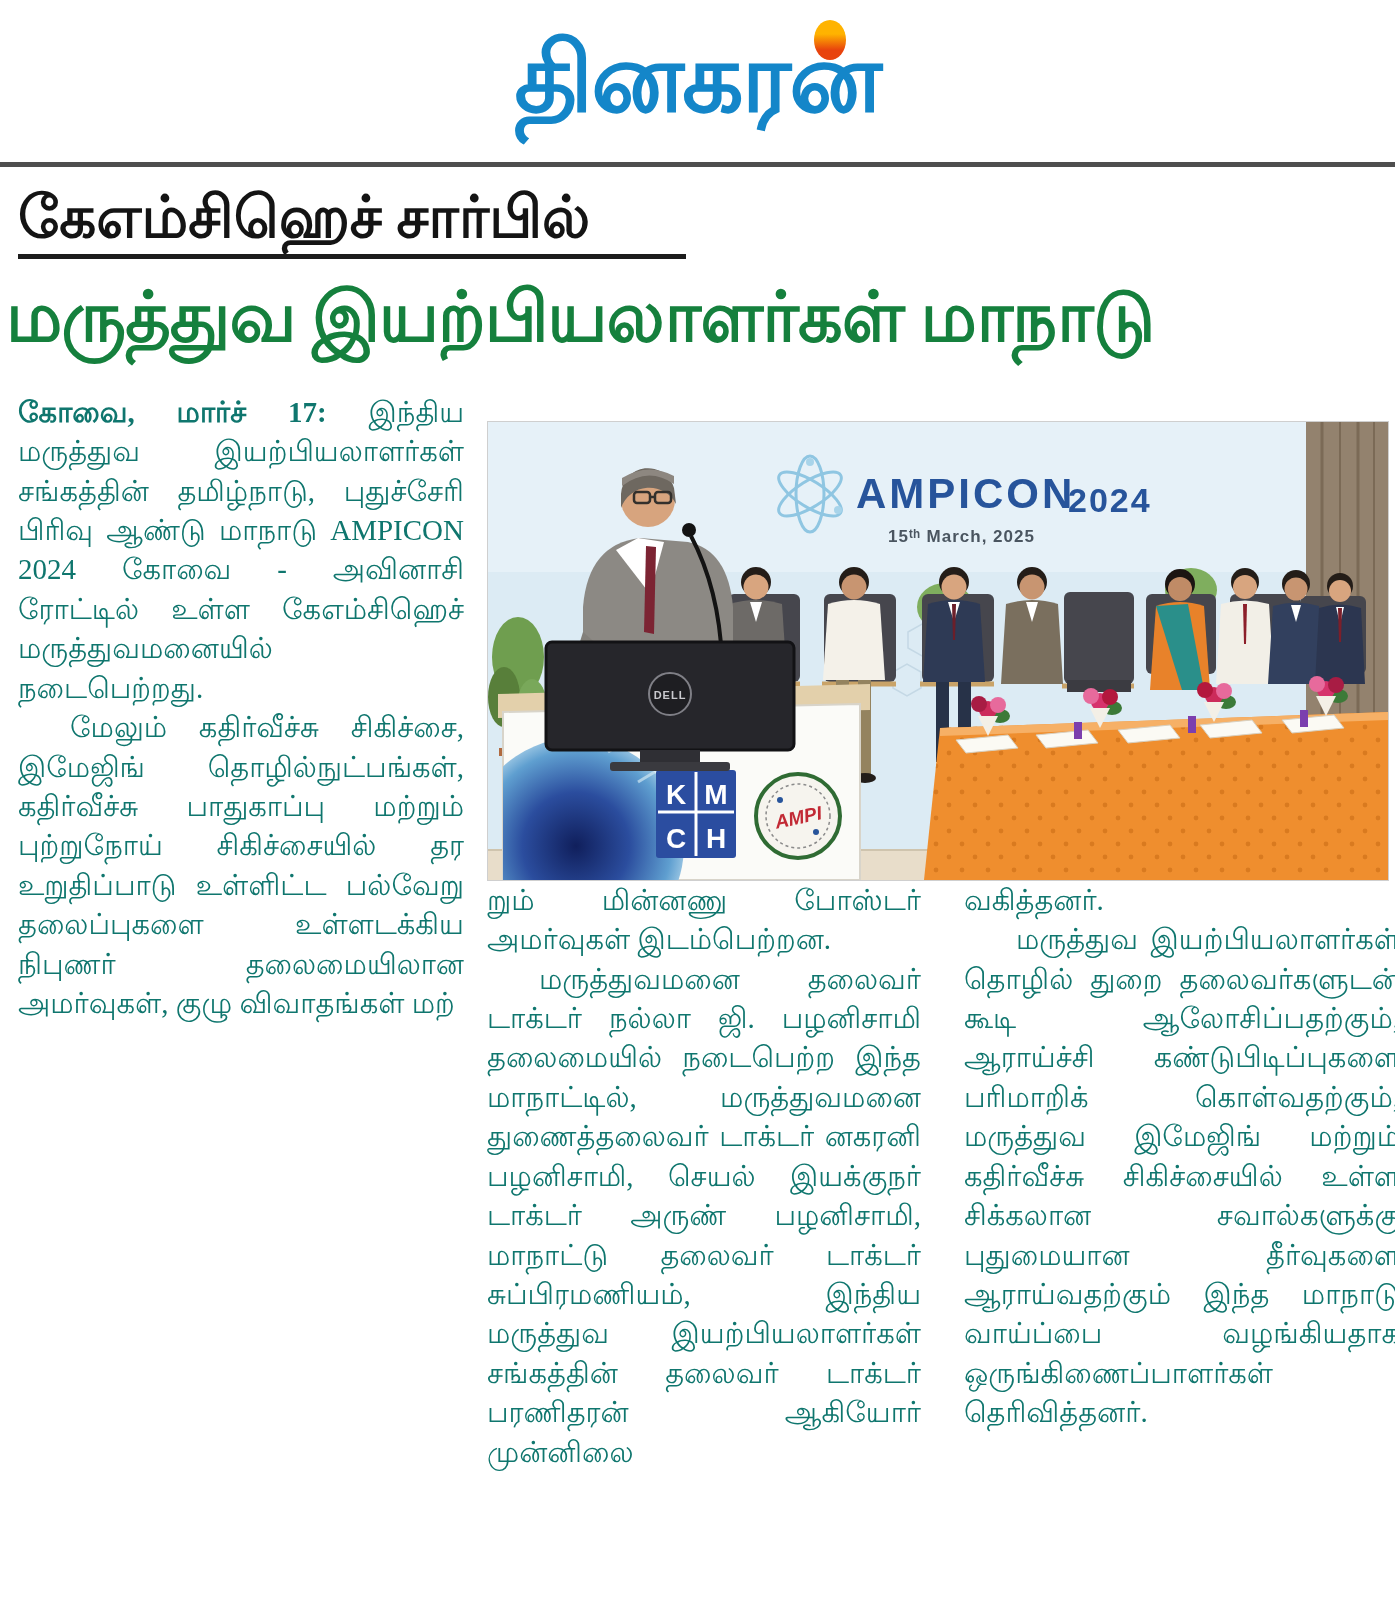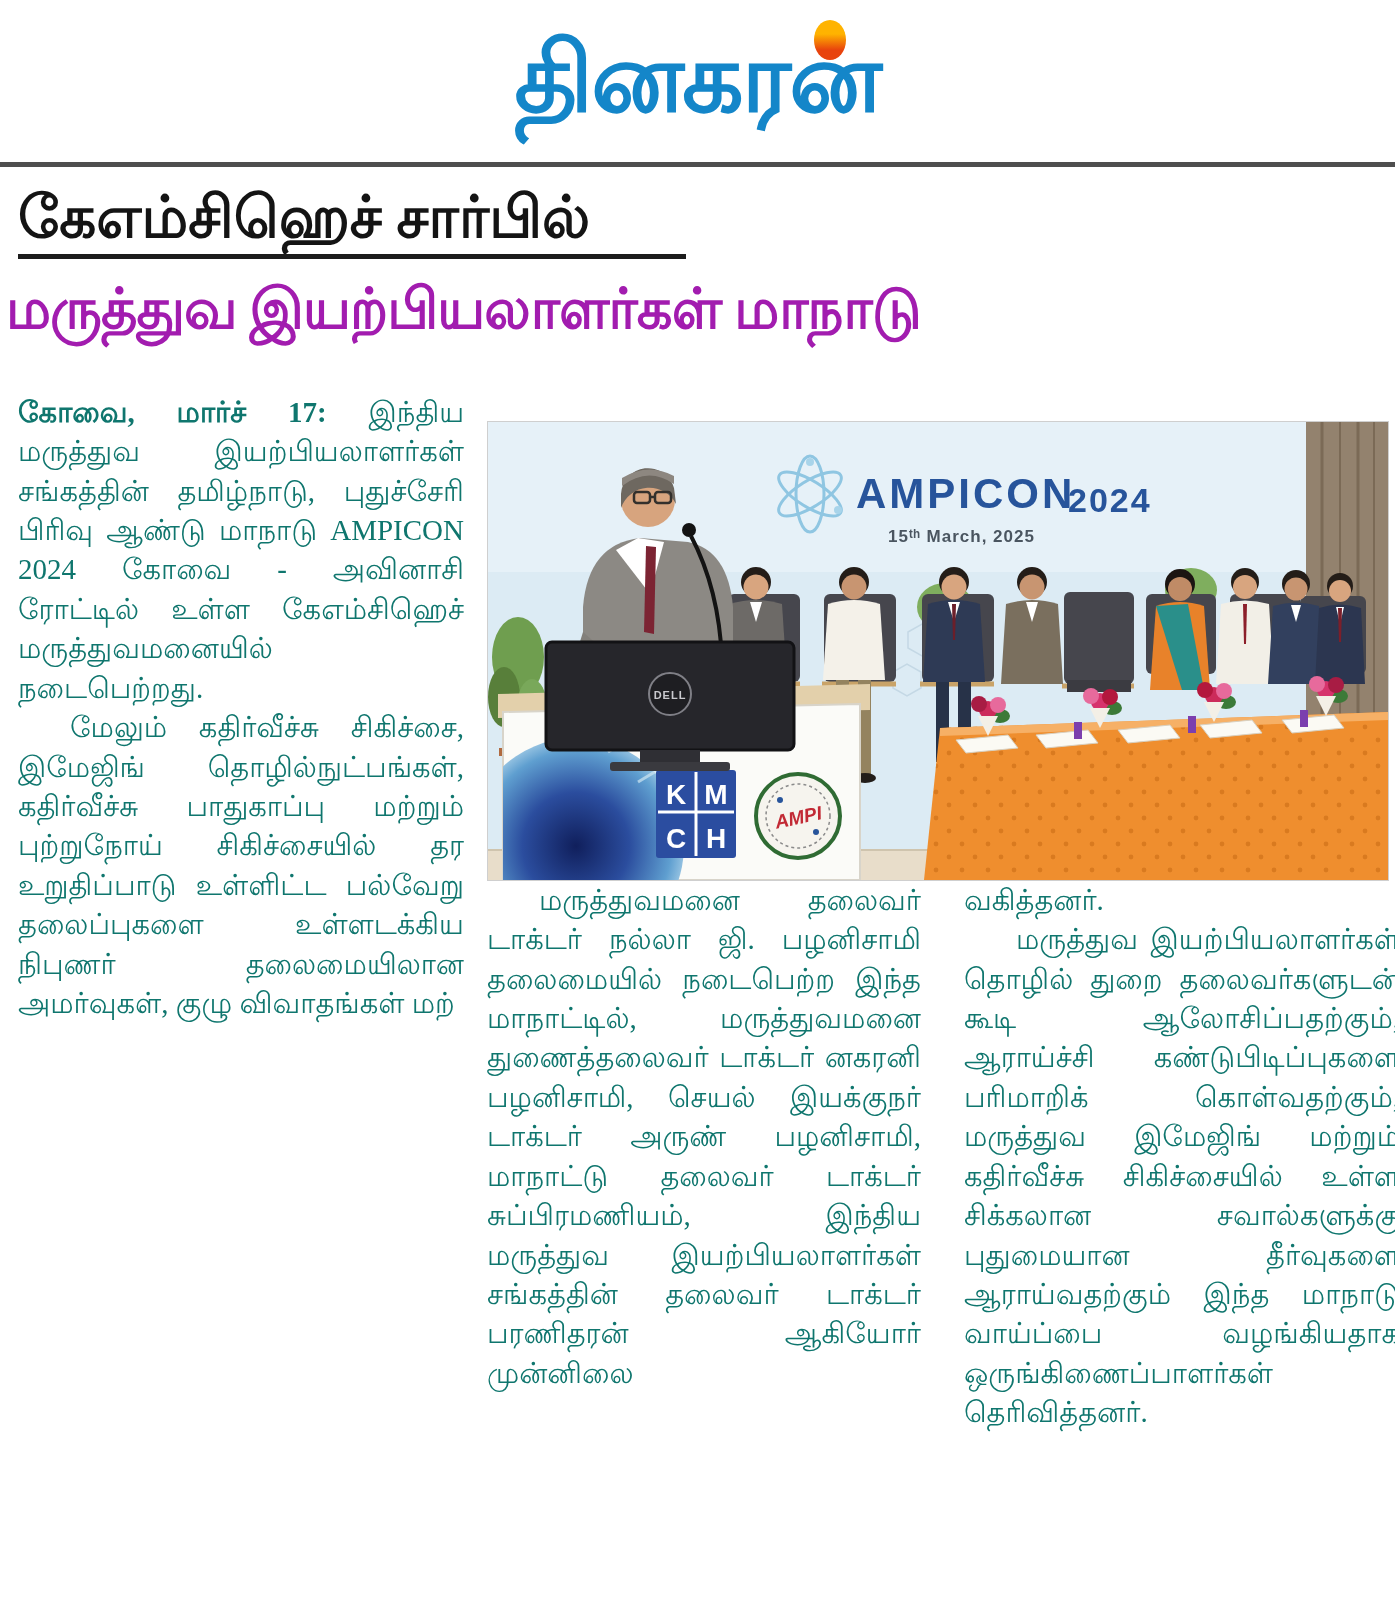--- a/index.html
+++ b/index.html
@@ -11,22 +11,22 @@
   .mast-title{font-size:96px;font-weight:bold;color:#1486c9;line-height:1.1;letter-spacing:-2px;}
   .mast-dot{position:absolute;top:-6px;right:34px;width:32px;height:40px;border-radius:50%;
             background:linear-gradient(#ffb300 35%, #e8430d 75%);}
   .rule{height:5px;background:#4e4e4e;width:100%;}
   
   .kicker-block{margin:20px 0 0 18px;}
   .kicker{margin:0;font-size:58px;font-weight:bold;line-height:1.08;color:#141414;
           display:inline-block;white-space:nowrap;overflow:hidden;
           border-bottom:5px solid #1c1c1c;min-width:668px;padding-bottom:4px;}
   
-  .headline{margin:16px 6px 0 6px;font-size:56px;font-weight:bold;line-height:1.1;
-            letter-spacing:-1px;color:#a21caf;white-space:nowrap;overflow:hidden;height:112px;}
+  .headline{margin:16px 6px 0 6px;font-size:70px;font-weight:bold;line-height:1.1;
+            letter-spacing:-1px;color:#15803d;white-space:nowrap;overflow:hidden;height:112px;}
   
   .article{position:relative;height:1196px;margin-top:2px;}
   .col{position:absolute;top:0;}
   .col1{left:18px;width:446px;}
   .col2{left:487px;width:434px;top:488px;}
   .col3{left:952px;width:436px;top:488px;margin-left:12px;}
   p.para{font-size:29px;line-height:1.36;text-align:justify;margin:0;color:#0f766e;}
   p.indent{text-indent:52px;}
   .dateline{font-weight:bold;}
   
@@ -295,20 +295,21 @@
           <rect x="58" y="220" width="248" height="108" rx="6" fill="#26262b" stroke="#121215" stroke-width="3"></rect>
           <circle cx="182" cy="272" r="21" fill="#1e1e22" stroke="#7f7f86" stroke-width="2"></circle>
           <text x="182" y="277" text-anchor="middle" font-family="Liberation Sans, sans-serif" font-size="11" font-weight="bold" fill="#c9c9ce" letter-spacing="1">DELL</text>
           <rect x="152" y="328" width="60" height="12" fill="#2f2f34"></rect>
           <rect x="122" y="340" width="120" height="9" rx="3" fill="#3a3a3f"></rect>
         </g>
       </svg>
     </figure>
 
     <div class="col col2">
+      <p class="para">றும் மின்னணு போஸ்டர் அமர்வுகள் இடம்பெற்றன.</p>
       <p class="para indent">மருத்துவமனை தலைவர் டாக்டர் நல்லா ஜி. பழனிசாமி தலைமையில் நடைபெற்ற இந்த மாநாட்டில், மருத்துவமனை துணைத்தலைவர் டாக்டர் னகரனி பழனிசாமி, செயல் இயக்குநர் டாக்டர் அருண் பழனிசாமி, மாநாட்டு தலைவர் டாக்டர் சுப்பிரமணியம், இந்திய மருத்துவ இயற்பியலாளர்கள் சங்கத்தின் தலைவர் டாக்டர் பரணிதரன் ஆகியோர் முன்னிலை</p>
     </div>
 
     <div class="col col3">
       <p class="para">வகித்தனர்.</p>
       <p class="para indent">மருத்துவ இயற்பியலாளர்கள் தொழில் துறை தலைவர்களுடன் கூடி ஆலோசிப்பதற்கும், ஆராய்ச்சி கண்டுபிடிப்புகளை பரிமாறிக் கொள்வதற்கும், மருத்துவ இமேஜிங் மற்றும் கதிர்வீச்சு சிகிச்சையில் உள்ள சிக்கலான சவால்களுக்கு புதுமையான தீர்வுகளை ஆராய்வதற்கும் இந்த மாநாடு வாய்ப்பை வழங்கியதாக ஒருங்கிணைப்பாளர்கள் தெரிவித்தனர்.</p>
     </div>
 
   </main>
 </div>

